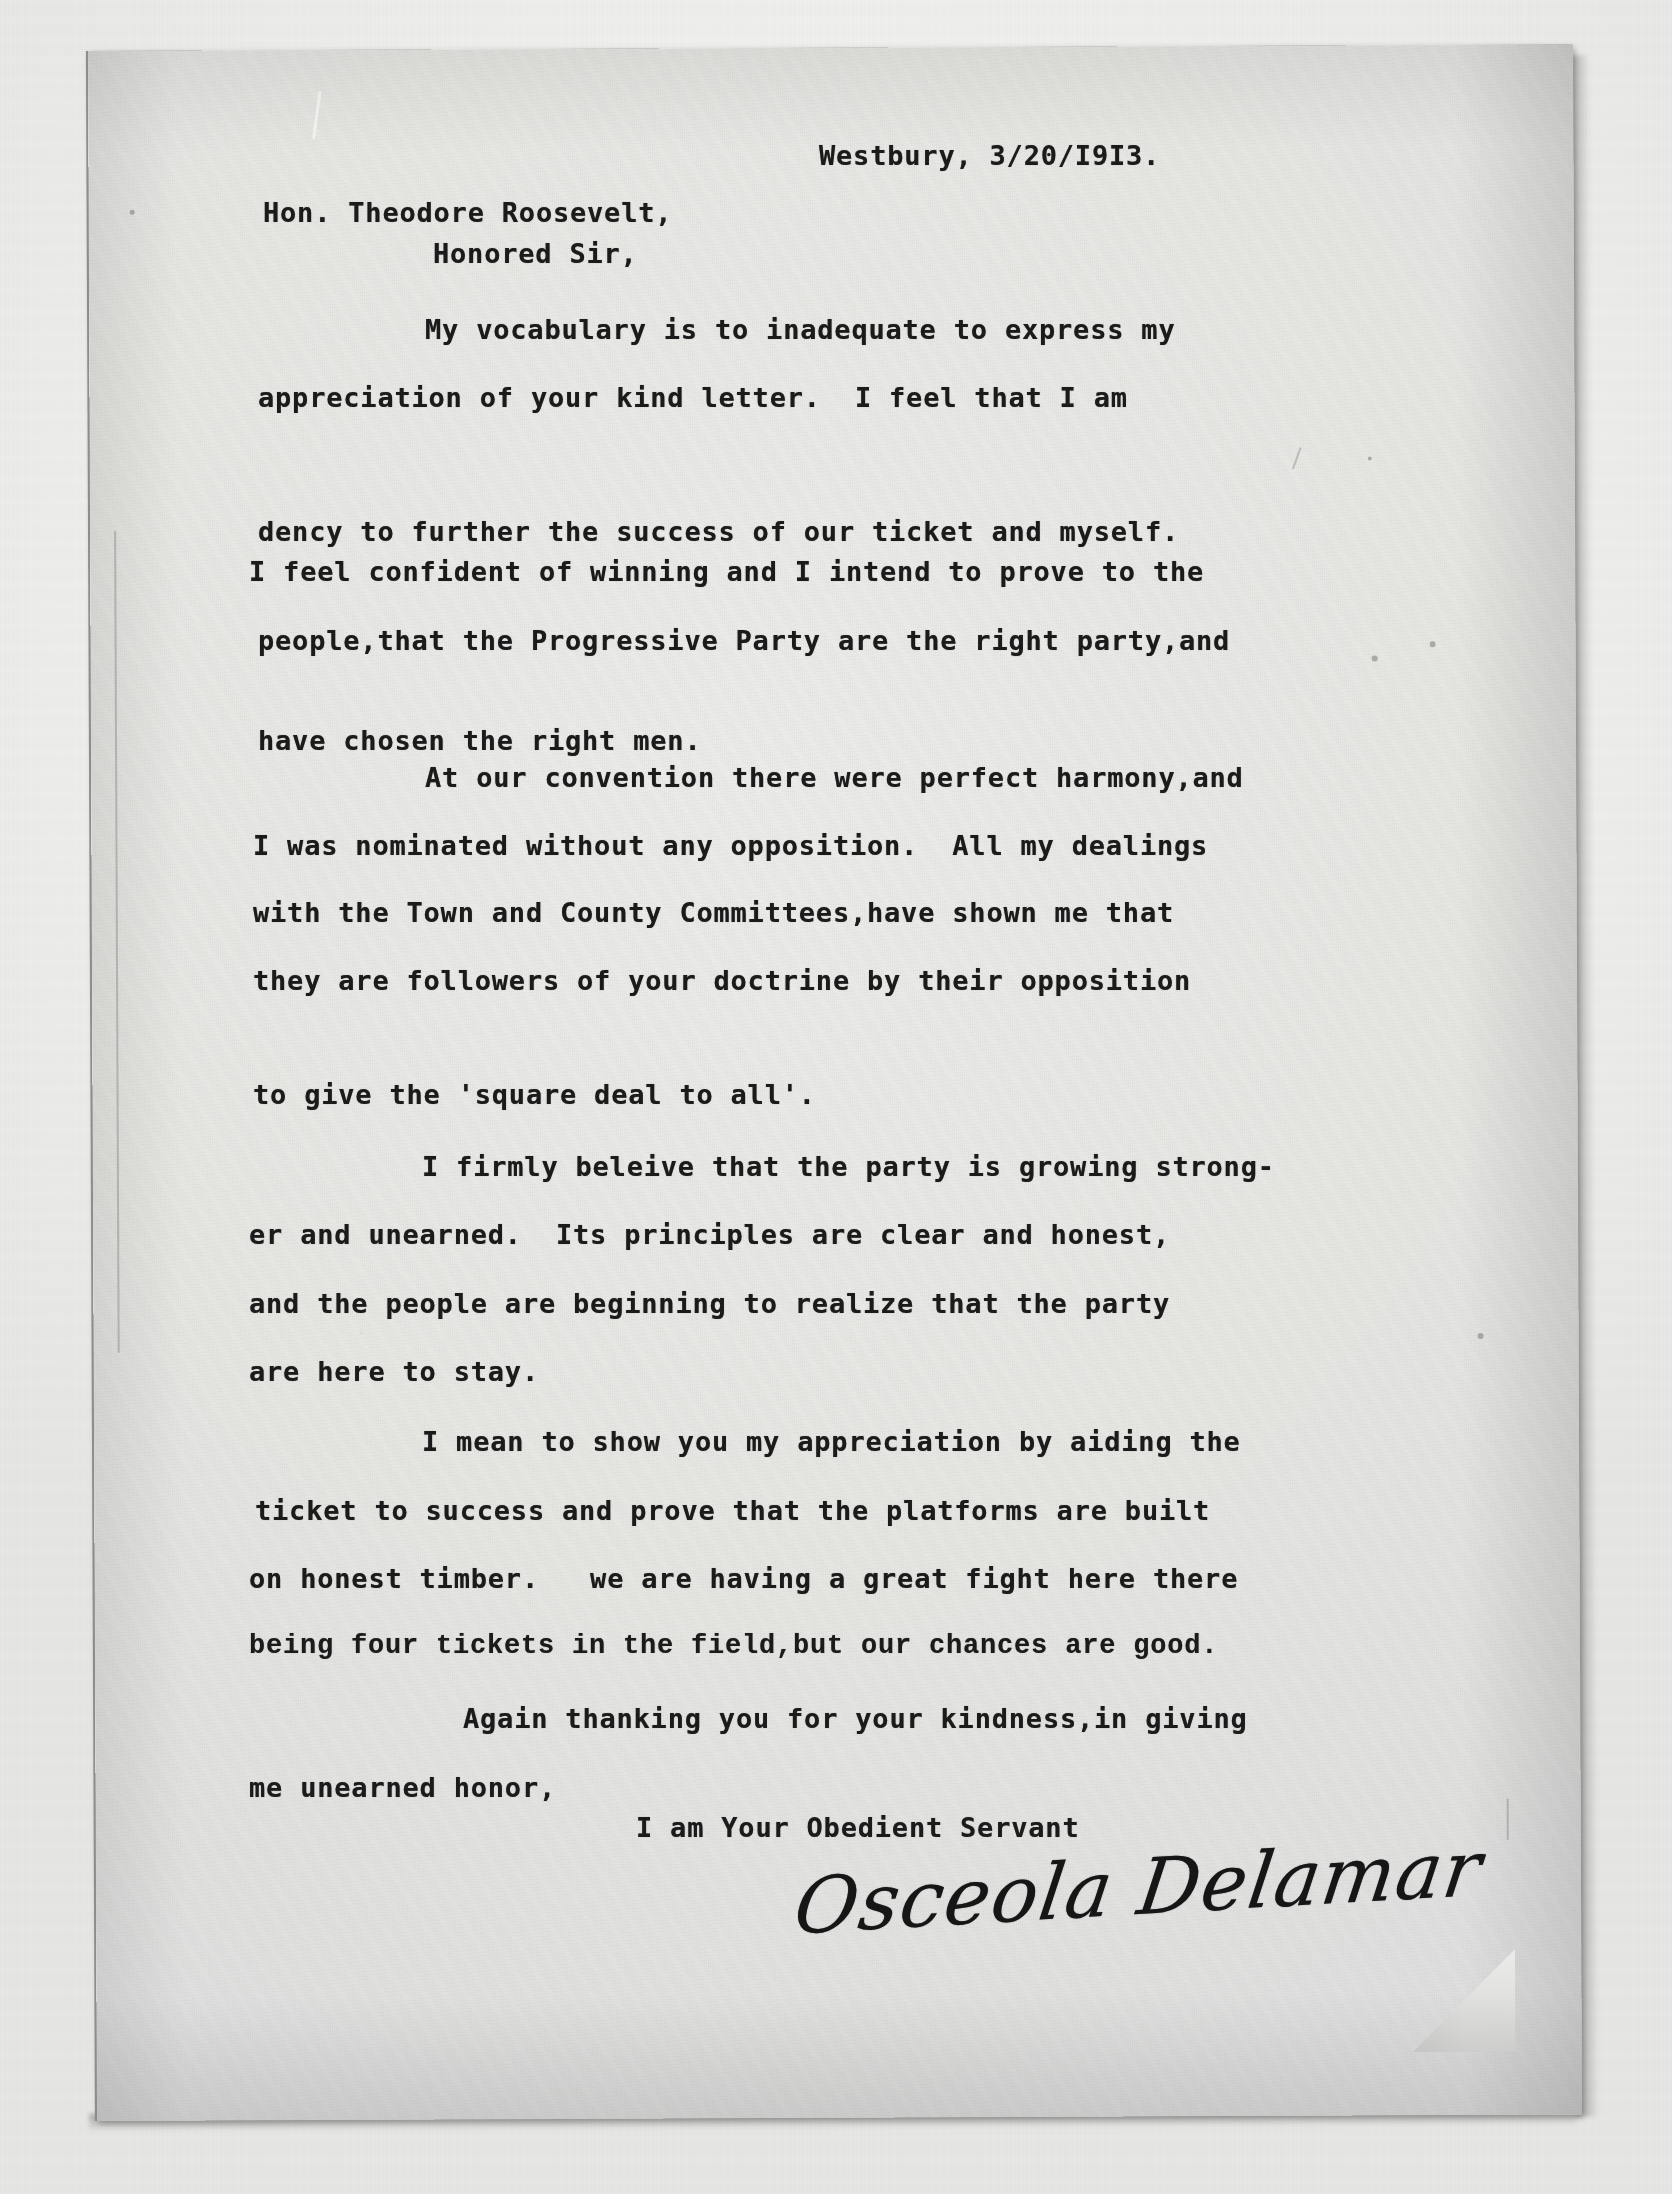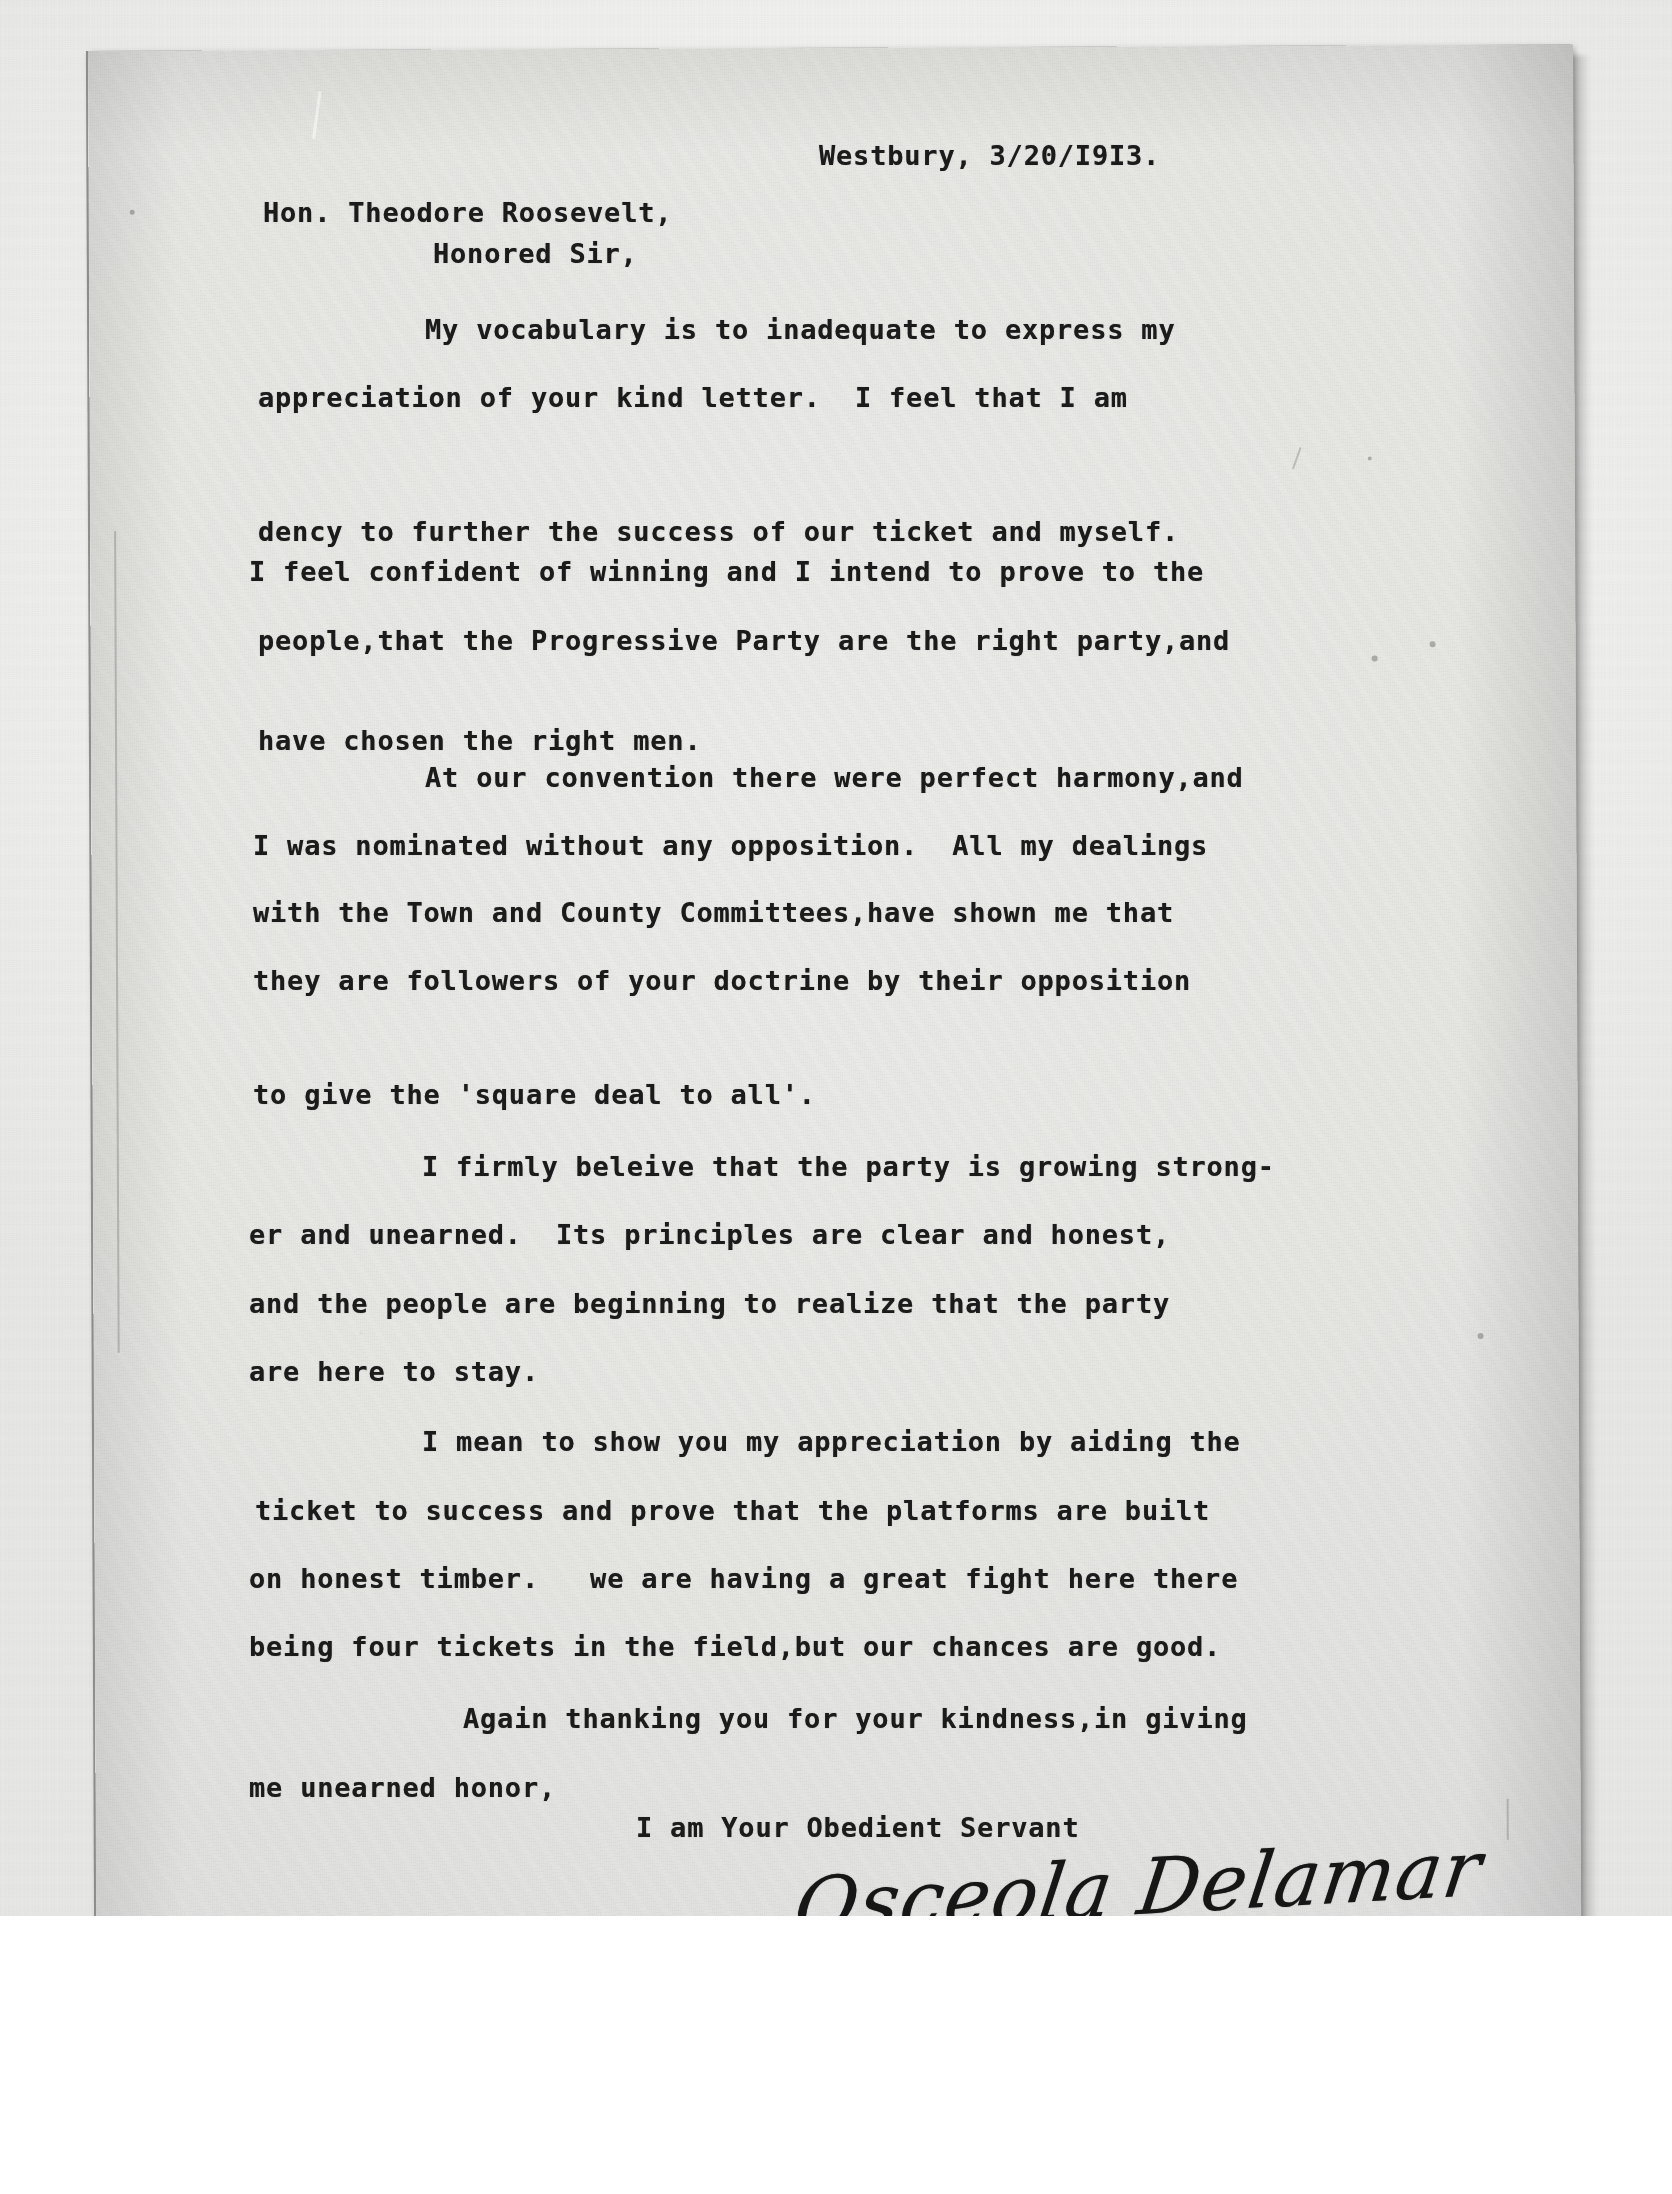--- a/index.html
+++ b/index.html
@@ -4,21 +4,21 @@
 <style>
   html, body {
     margin: 0;
     padding: 0;
     background: #ffffff;
   }
 
   #page {
     position: relative;
     width: 1673px;
-    height: 1916px;
+    height: 2194px;
     overflow: hidden;
     background: #f9a8d4;
     font-family: "DejaVu Sans Mono", "Liberation Mono", monospace;
   }
 
   
   .scan-backdrop {
     position: absolute;
     inset: 0;
     background:
@@ -186,21 +186,21 @@
     <div class="tline" style="left:253px; top:1079px;">to give the 'square deal to all'.</div>
 
     <div class="tline" style="left:422px; top:1151px;">I firmly beleive that the party is growing strong-</div>
     <div class="tline" style="left:249px; top:1219px;">er and unearned.  Its principles are clear and honest,</div>
     <div class="tline" style="left:249px; top:1288px;">and the people are beginning to realize that the party</div>
     <div class="tline" style="left:249px; top:1356px;">are here to stay.</div>
 
     <div class="tline" style="left:422px; top:1426px;">I mean to show you my appreciation by aiding the</div>
     <div class="tline" style="left:255px; top:1495px;">ticket to success and prove that the platforms are built</div>
     <div class="tline" style="left:249px; top:1563px;">on honest timber.   we are having a great fight here there</div>
-    <div class="tline" style="left:249px; top:1631px;">being four tickets in the field,but our chances are good.</div>
+    <div class="tline" style="left:249px; top:1631px;font-family:Liberation Mono, monospace;">being four tickets in the field,but our chances are good.</div>
 
     <div class="tline" style="left:463px; top:1703px;">Again thanking you for your kindness,in giving</div>
     <div class="tline" style="left:249px; top:1772px;">me unearned honor,</div>
 
     <div class="tline" style="left:636px; top:1812px;">I am Your Obedient Servant</div>
 
     <div class="signature">Osceola Delamar</div>
   </div>
 
 </div>

